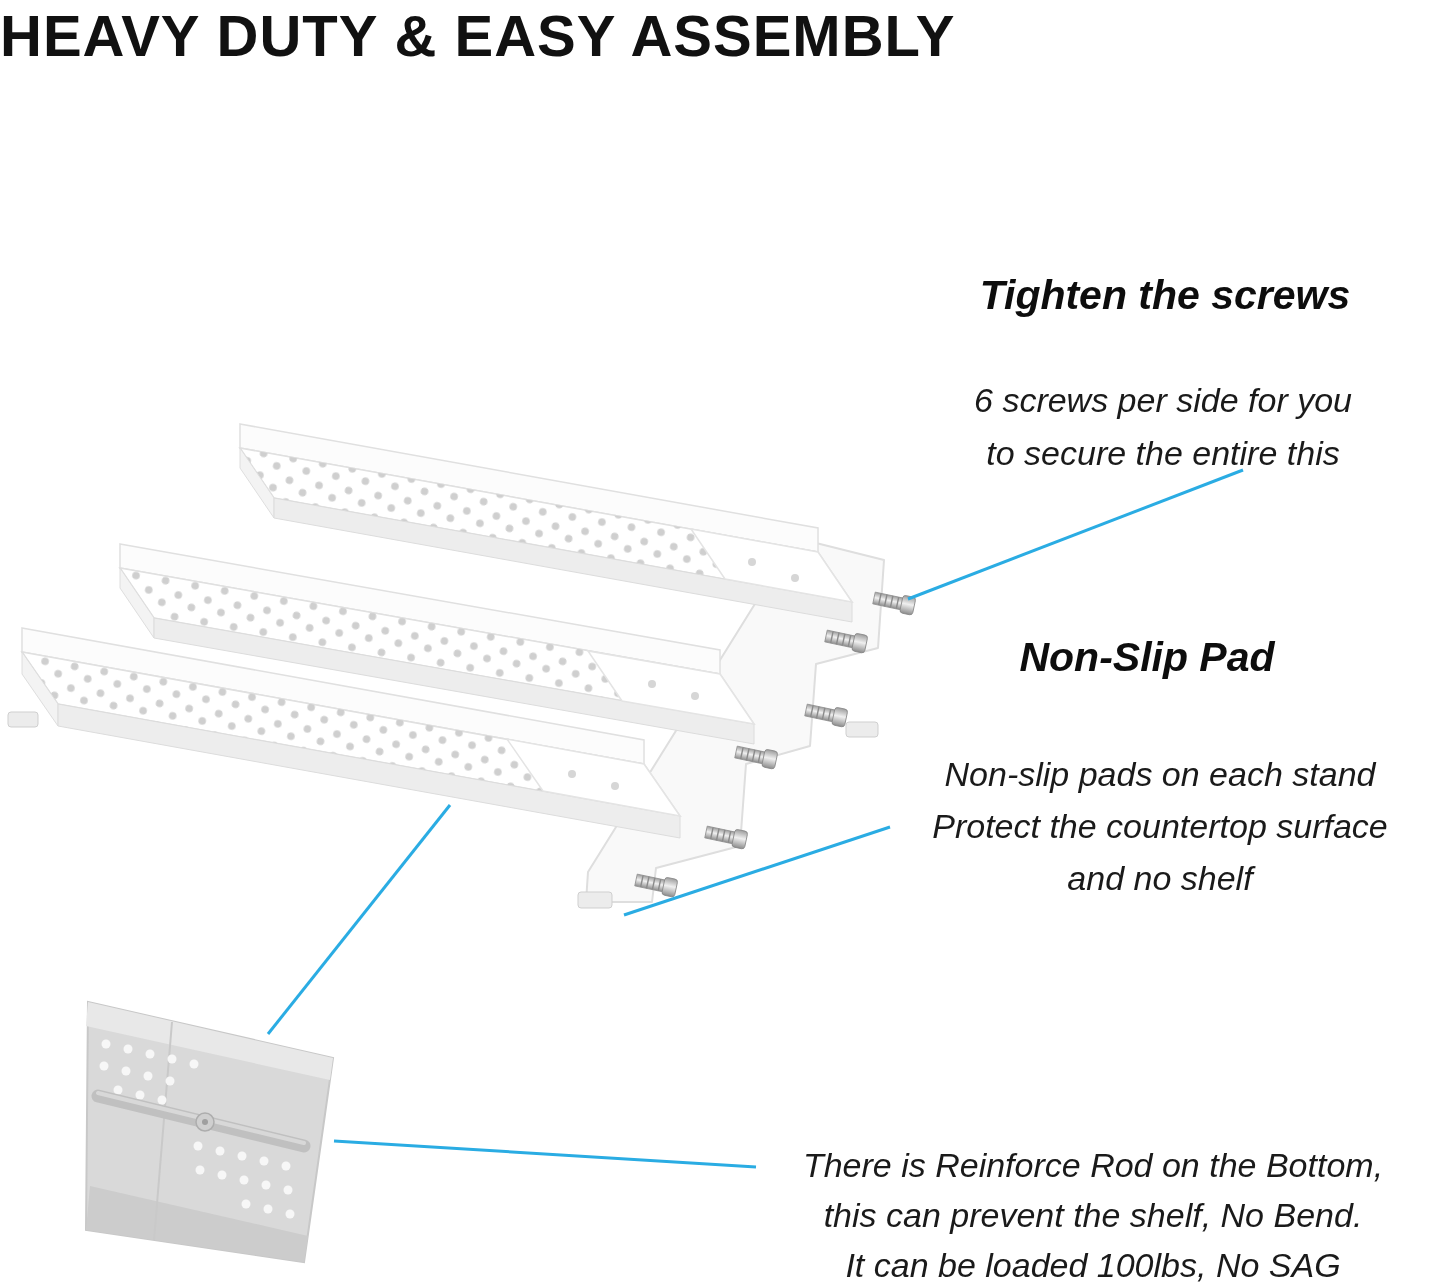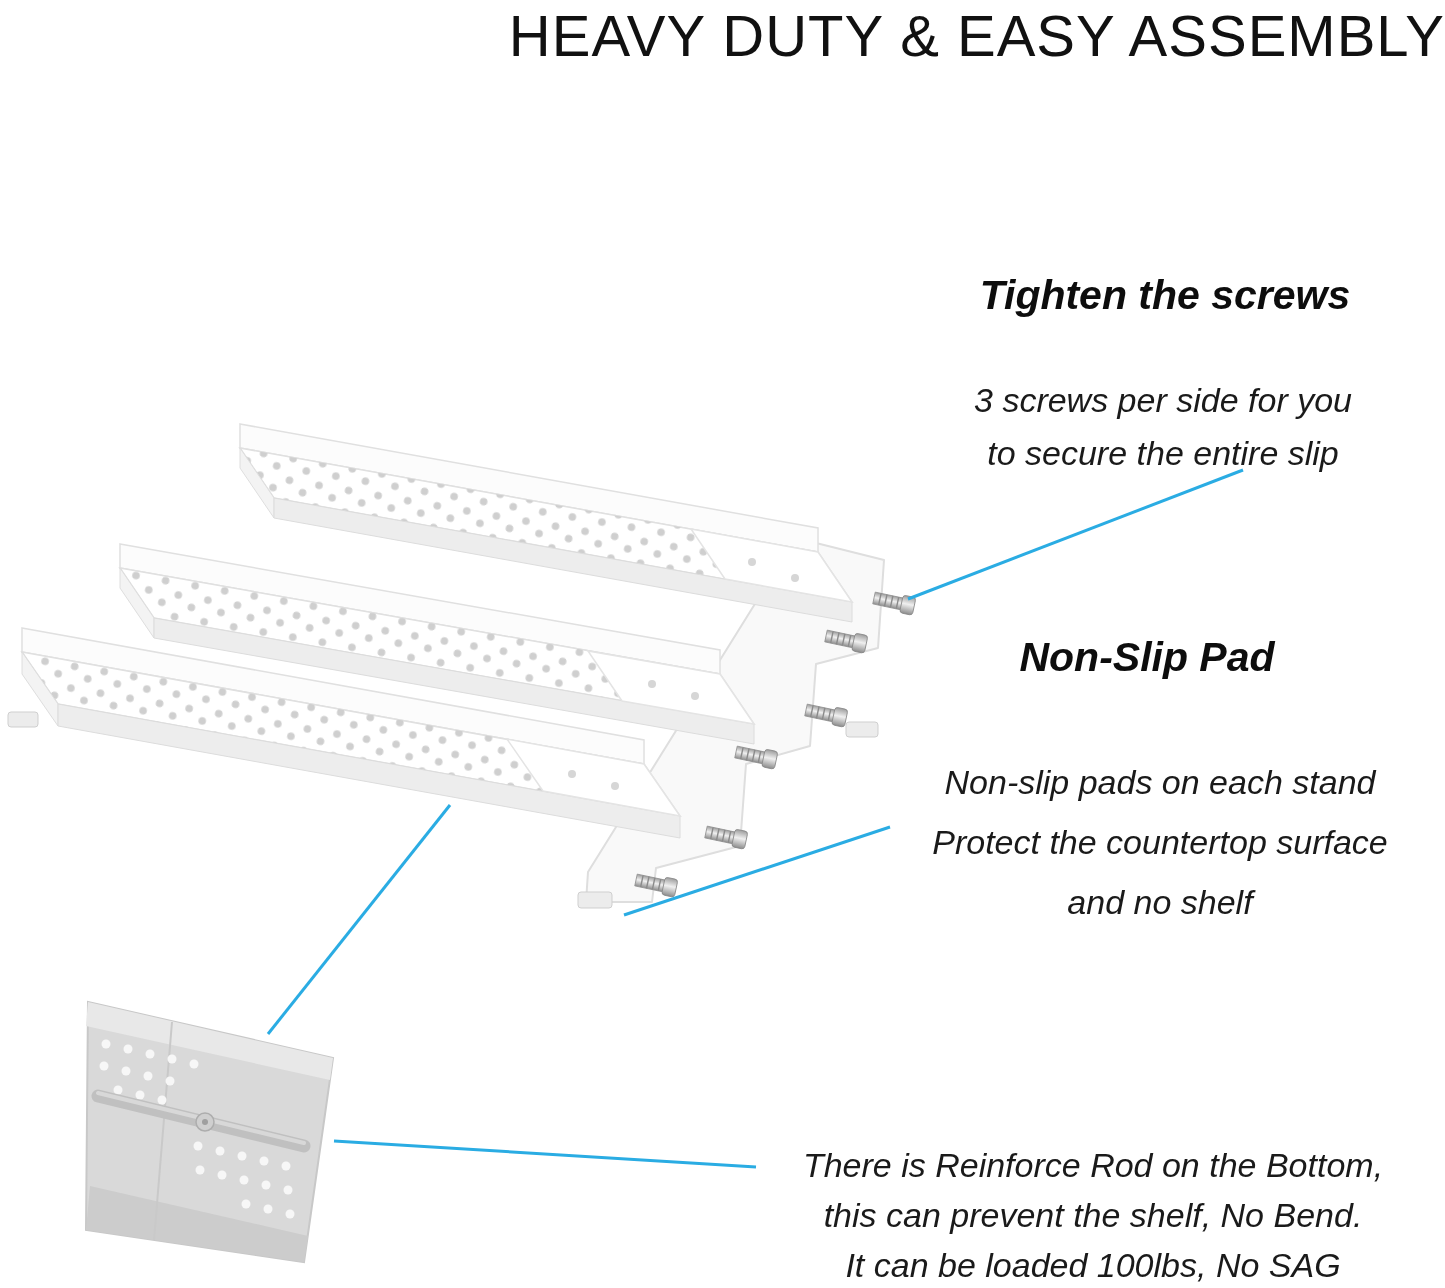--- a/index.html
+++ b/index.html
@@ -1,26 +1,26 @@
 <!DOCTYPE html>
 <html><head>
 <meta charset="utf-8">
 <style>
   * { margin:0; padding:0; box-sizing:border-box; }
   html,body { width:1445px; height:1288px; background:#ffffff;
               font-family:"Liberation Sans", sans-serif; }
   .canvas { position:relative; width:1445px; height:1288px; overflow:hidden; background:#ffffff; }
   .art { position:absolute; left:0; top:0; width:1445px; height:1288px; }
-  .title { position:absolute; top:2px; left:0; width:1445px; text-align:right;
-           font-size:58px; font-weight:400; letter-spacing:1px; color:#111111; white-space:nowrap; }
+  .title { position:absolute; top:2px; left:0; width:1445px; text-align:left;
+           font-size:58px; font-weight:700; letter-spacing:1px; color:#111111; white-space:nowrap; }
   .block { position:absolute; text-align:center;font-style:italic; }
   .ann-heading { font-weight:700; font-size:41px; color:#0d0d0d; white-space:nowrap; }
   .ann-body { font-size:34px; color:#1a1a1a; }
   .lh53 div { line-height:53px; white-space:nowrap; }
-  .lh52 div { line-height:52px; white-space:nowrap;margin-top:8px; }
+  .lh52 div { line-height:52px; white-space:nowrap; }
   .lh50 div { line-height:50px; white-space:nowrap; }
 </style>
 </head>
 <body>
 
 <div class="canvas">
 
   <svg class="art" viewBox="0 0 1445 1288" aria-hidden="true">
     <defs>
       <pattern id="holes" width="30" height="22" patternUnits="userSpaceOnUse" patternTransform="rotate(9.8)">
@@ -134,22 +134,22 @@
       <line x1="890" y1="827" x2="624" y2="915"></line>
       <line x1="450" y1="805" x2="268" y2="1034"></line>
       <line x1="334" y1="1141" x2="756" y2="1167"></line>
     </g>
   </svg>
 
   <h1 class="title">HEAVY DUTY &amp; EASY ASSEMBLY</h1>
 
   <div class="block ann-heading" style="top:272px; left:915px; width:500px;">Tighten the screws</div>
   <div class="block ann-body lh53" style="top:374px; left:903px; width:520px;">
-    <div>3 screws per side for you</div>
-    <div>to secure the entire slip</div>
+    <div>6 screws per side for you</div>
+    <div>to secure the entire this</div>
   </div>
 
   <div class="block ann-heading" style="top:634px; left:897px; width:500px;">Non-Slip Pad</div>
   <div class="block ann-body lh52" style="top:748px; left:880px; width:560px;">
     <div>Non-slip pads on each stand</div>
     <div>Protect the countertop surface</div>
     <div>and no shelf</div>
   </div>
 
   <div class="block ann-body lh50" style="top:1140px; left:743px; width:700px;">

